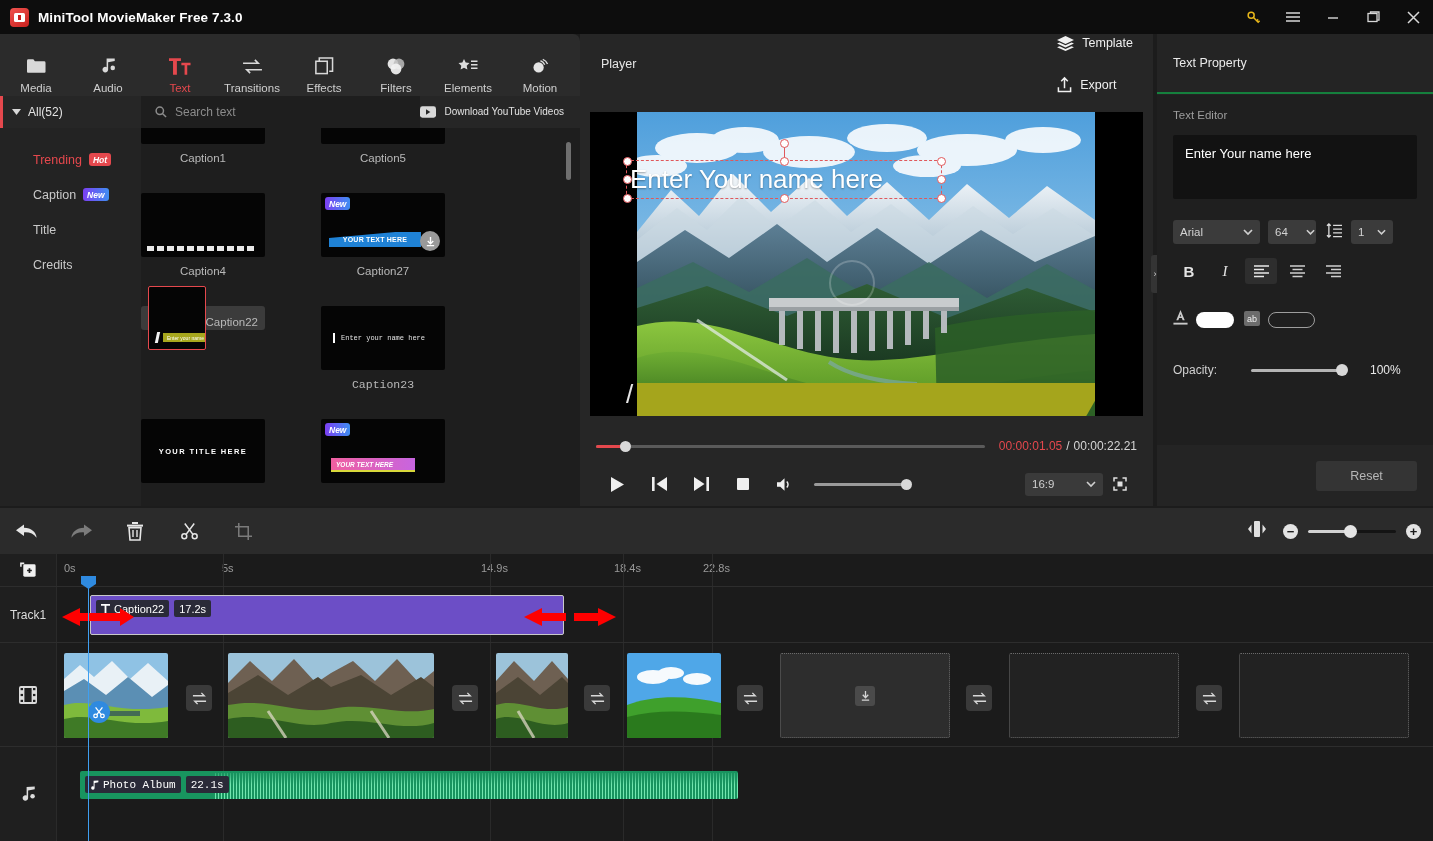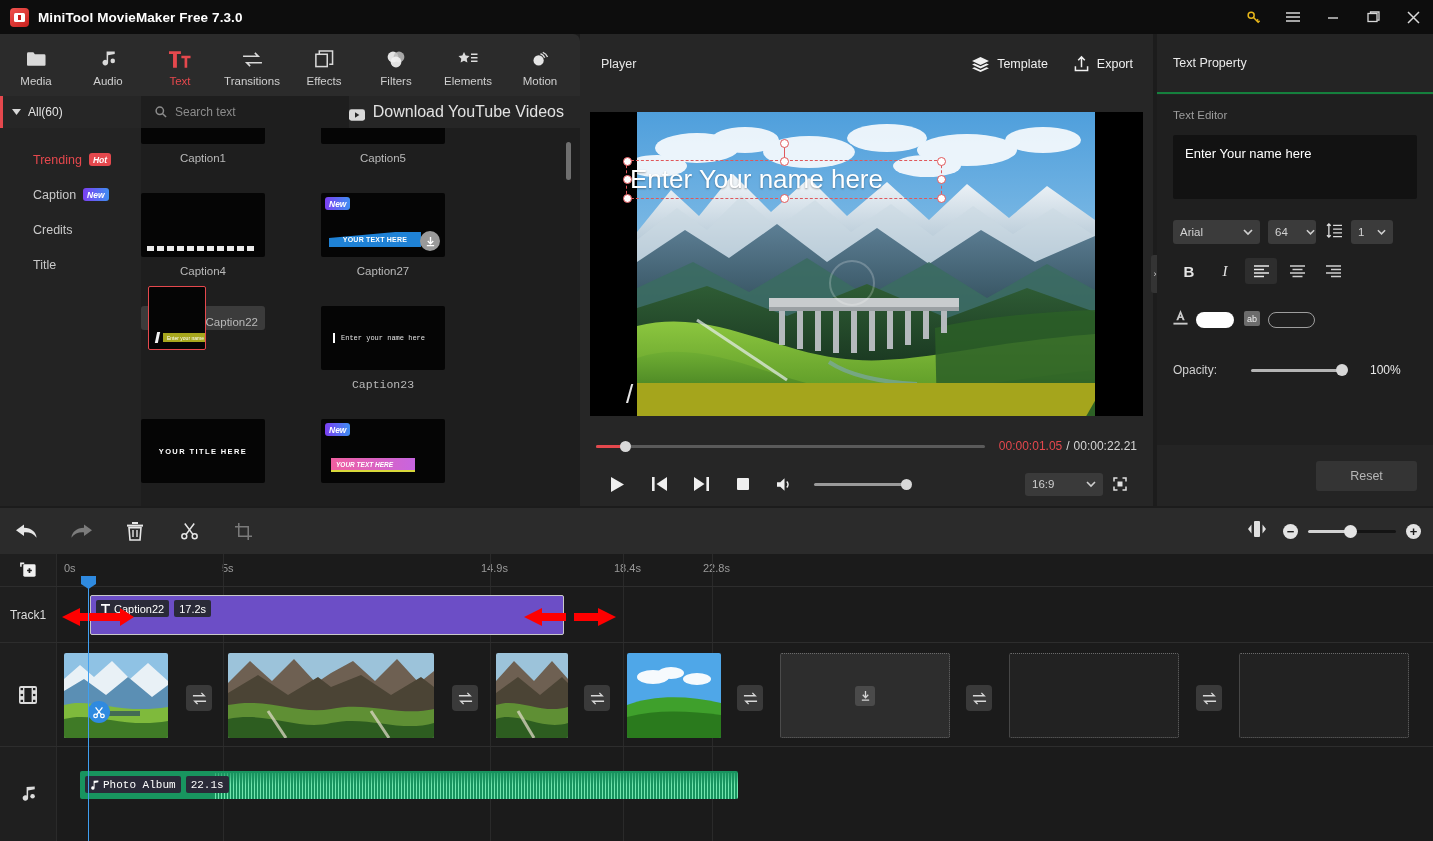--- a/index.html
+++ b/index.html
@@ -33,21 +33,21 @@
     width: 40px; height: 34px; display: flex; align-items: center; justify-content: center;
     color: #d6d6d6;
   }
   .tb-btn svg { display: block; }
 
   
   #toolbar {
     position: absolute; left: 0; top: 34px; width: 580px; height: 62px;
     background: #2b2b2b;
     border-top-right-radius: 7px;
-    display: flex; align-items: flex-start; padding-top: 14px;
+    display: flex; align-items: flex-start; padding-top: 21px;
   }
   .tool {
     width: 72px; display: flex; flex-direction: column; align-items: center;
     gap: 5px; cursor: default;
   }
   .tool .ic { height: 22px; display: flex; align-items: center; justify-content: center; }
   .tool .lb { font-size: 11.5px; color: #cfcfcf; }
   .tool.active .lb { color: #e5484d; }
   .tool.active .ic { color: #e5484d; }
 
@@ -59,21 +59,21 @@
   #cat-all {
     width: 141px; height: 32px; display: flex; align-items: center; gap: 7px;
     padding-left: 9px; font-size: 12px; color: #e3e3e3;
     border-left: 3px solid #e5484d; background: #262626;
   }
   #search-box {
     flex: 1; height: 32px; display: flex; align-items: center; gap: 8px; padding-left: 14px;
     background: #1e1e1e;
   }
   #search-box .ph { font-size: 12px; color: #8c8c8c; }
-  #yt-btn { display: flex; align-items: flex-end; gap: 8px; padding-right: 16px; font-size: 16px; color: #e2e2e2; }
+  #yt-btn { display: flex; align-items: flex-start; gap: 8px; padding-right: 16px; font-size: 10px; color: #e2e2e2; }
 
   #libbody { position: absolute; left: 0; top: 128px; width: 580px; height: 378px; background: #1e1e1e; }
   #cat-list { position: absolute; left: 0; top: 0; width: 141px; height: 378px; background: #232323; padding-top: 14px; }
   .cat {
     height: 35px; display: flex; align-items: center; gap: 7px; padding-left: 33px; font-size: 12.5px; color: #c9c9c9;
   }
   .cat.hot { color: #e5484d; }
   .badge { font-size: 8.5px; font-style: italic; font-weight: bold; color: #fff; padding: 1.5px 4px; border-radius: 3px; }
   .badge.hot { background: #e5484d; }
   .badge.new { background: linear-gradient(90deg,#7b3ff2,#3f8ef2); }
@@ -368,21 +368,21 @@
     </span>
     <span class="lb">Motion</span>
   </div>
 </div>
 
 <div id="libhead">
   <div id="cat-all">
     <svg width="9" height="7" viewBox="0 0 9 7" fill="#d8d8d8">
         <path d="M0 0h9L4.5 6z"></path>
       </svg>
-    <span>All(60)</span>
+    <span>All(52)</span>
   </div>
   <div id="search-box">
     <svg width="12" height="12" viewBox="0 0 13 13" fill="none" stroke="#8c8c8c" stroke-width="1.6">
       <circle cx="5.2" cy="5.2" r="4"></circle>
         <path d="M8.3 8.3L12 12"></path>
       </svg>
     <span class="ph">Search text</span>
   </div>
   <div id="yt-btn">
     <svg width="16" height="12" viewBox="0 0 17 12">
@@ -397,24 +397,24 @@
   <div id="cat-list">
     <div class="cat hot">
       <span>Trending</span>
       <span class="badge hot">Hot</span>
     </div>
     <div class="cat">
       <span>Caption</span>
       <span class="badge new">New</span>
     </div>
     <div class="cat">
+      <span>Title</span>
+    </div>
+    <div class="cat">
       <span>Credits</span>
-    </div>
-    <div class="cat">
-      <span>Title</span>
     </div>
   </div>
 
   <div id="grid">
 
     <div class="tile" style="left:0px; top:-48px;">
       <div class="thumb"></div>
       <div class="nm">Caption1</div>
     </div>
     <div class="tile" style="left:180px; top:-48px;">
@@ -468,21 +468,21 @@
       </div>
     </div>
 
     <div id="scrollbar"></div>
   </div>
 </div>
 
 <div id="player">
   <div id="player-head">
     <div class="ttl">Player</div>
-    <div style="margin-left:auto; display:flex; gap:26px;">
+    <div style="margin-left:auto; display:flex; gap:26px;flex-direction:column;">
       <div class="ph-btn">
         <svg width="17" height="15" viewBox="0 0 18 16" fill="#f0f0f0">
           <path d="M9 0L18 4.2 9 8.4 0 4.2z"></path>
             <path d="M0 8l9 4.2L18 8l-2.6-1.2L9 9.9 2.6 6.8z"></path>
             <path d="M0 12l9 4 9-4-2.6-1.2L9 13.9 2.6 10.8z"></path>
           </svg>
         <span>Template</span>
       </div>
       <div class="ph-btn">
         <svg width="15" height="16" viewBox="0 0 16 17" stroke="#f0f0f0" stroke-width="1.6" fill="none">

